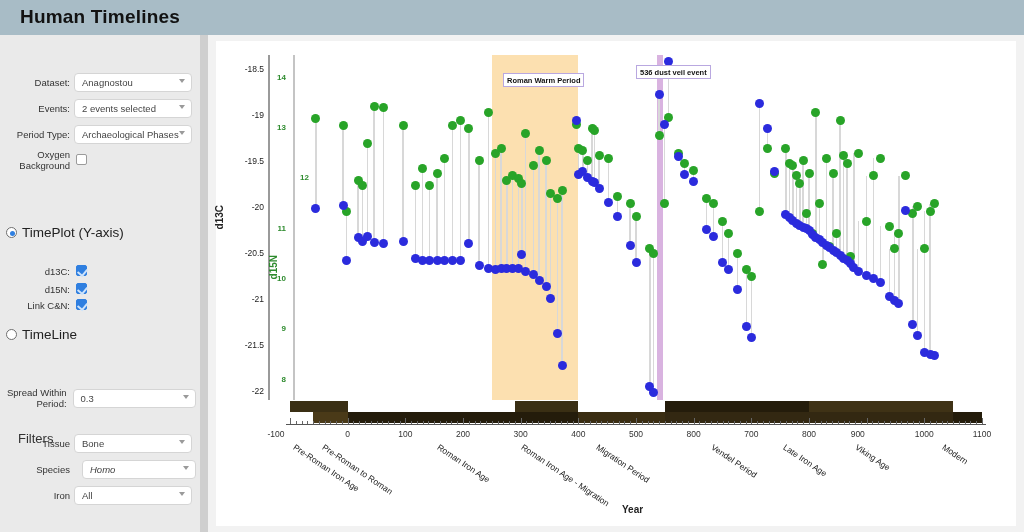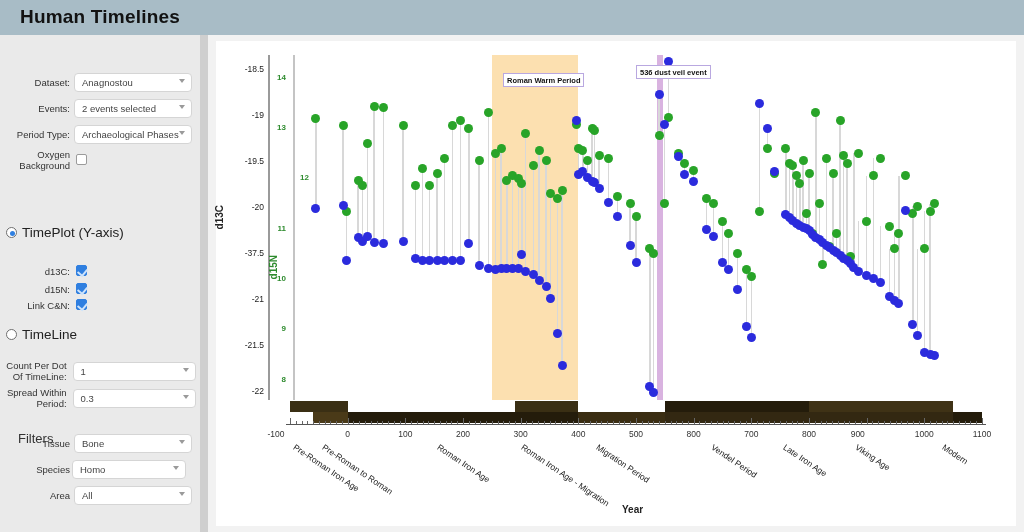--- a/index.html
+++ b/index.html
@@ -169,51 +169,44 @@
       <div style="margin-left:6px;"><span class="chk on"></span></div>
     </div>
       <div style="position:absolute;left:8px;top:261px;width:188px;display:flex;align-items:center;">
       <div class="field-label" style="width:62px;">Link C&amp;N:</div>
       <div style="margin-left:6px;"><span class="chk on"></span></div>
     </div>
       <div style="position:absolute;left:6px;top:292px;display:flex;align-items:center;">
       <span class="radio"></span>
       <span class="radio-label">TimeLine</span>
     </div>
-      <div style="position:absolute;left:2px;top:325px;width:194px;display:flex;align-items:center;">
-       <div class="field-label" style="width:66px;">Count Per Dot<br>Of TimeLine:</div>
-       <div class="select-box" style="margin-left:6px;width:126px;">
-         <span>1</span>
-         <span class="caret"></span>
-       </div>
-      </div>
       <div style="position:absolute;left:2px;top:352px;width:194px;display:flex;align-items:center;">
        <div class="field-label" style="width:66px;">Spread Within<br>Period:</div>
        <div class="select-box" style="margin-left:6px;width:126px;">
          <span>0.3</span>
          <span class="caret"></span>
        </div>
       </div>
       <div class="filters-title">Filters</div>
       <div style="position:absolute;left:0;top:399px;width:196px;display:flex;align-items:center;">
        <div class="field-label" style="width:62px;margin-left:8px;">Tissue</div>
        <div class="select-box" style="margin-left:4px;width:118px;">
          <span>Bone</span>
          <span class="caret"></span>
        </div>
       </div>
       <div style="position:absolute;left:0;top:425px;width:196px;display:flex;align-items:center;">
        <div class="field-label" style="width:62px;margin-left:8px;">Species</div>
-       <div class="select-box" style="margin-left:2px;width:114px;">
+       <div class="select-box" style="margin-left:12px;width:114px;font-style:italic;">
          <span>Homo</span>
          <span class="caret"></span>
        </div>
       </div>
       <div style="position:absolute;left:0;top:451px;width:196px;display:flex;align-items:center;">
-       <div class="field-label" style="width:62px;margin-left:8px;">Area</div>
+       <div class="field-label" style="width:62px;margin-left:8px;">Iron</div>
        <div class="select-box" style="margin-left:4px;width:118px;">
          <span>All</span>
          <span class="caret"></span>
        </div>
       </div>
     </div>
   <div class="sidebar-divider"></div>
 
   <div class="plot-panel">
     <div id="plot-svg-host">
@@ -503,21 +496,21 @@
         <div class="dot c" style="left:701.4133333333333px;top:294.59999999999974px;"></div>
         <div class="dot c" style="left:708.3333333333333px;top:311.15999999999974px;"></div>
         <div class="dot c" style="left:714.1px;top:313px;"></div>
         <div class="dot c" style="left:718.7133333333334px;top:314.84px;"></div>
         <div class="annot" style="left:287px;top:24px;margin-top:8px;">Roman Warm Period</div>
         <div class="annot" style="left:420px;top:24px;">536 dust veil event</div>
         <div class="ytick c" style="left:12px;top:22.79999999999987px;width:36px;">-18.5</div>
         <div class="ytick c" style="left:12px;top:68.79999999999987px;width:36px;">-19</div>
         <div class="ytick c" style="left:12px;top:114.79999999999988px;width:36px;">-19.5</div>
         <div class="ytick c" style="left:12px;top:160.79999999999987px;width:36px;">-20</div>
-        <div class="ytick c" style="left:12px;top:206.79999999999987px;width:36px;">-37.5</div>
+        <div class="ytick c" style="left:12px;top:206.79999999999987px;width:36px;">-20.5</div>
         <div class="ytick c" style="left:12px;top:252.7999999999999px;width:36px;">-21</div>
         <div class="ytick c" style="left:12px;top:298.7999999999999px;width:36px;">-21.5</div>
         <div class="ytick c" style="left:12px;top:344.79999999999984px;width:36px;">-22</div>
         <div class="ytick n" style="left:58px;top:31.664233576642303px;width:12px;">14</div>
         <div class="ytick n" style="left:58px;top:82.02919708029194px;width:12px;">13</div>
         <div class="ytick n" style="left:58px;top:132.39416058394158px;width:12px;margin-left:23px;">12</div>
         <div class="ytick n" style="left:58px;top:182.75912408759123px;width:12px;">11</div>
         <div class="ytick n" style="left:58px;top:233.12408759124088px;width:12px;">10</div>
         <div class="ytick n" style="left:58px;top:283.4890510948905px;width:12px;">9</div>
         <div class="ytick n" style="left:58px;top:333.8540145985401px;width:12px;">8</div>

